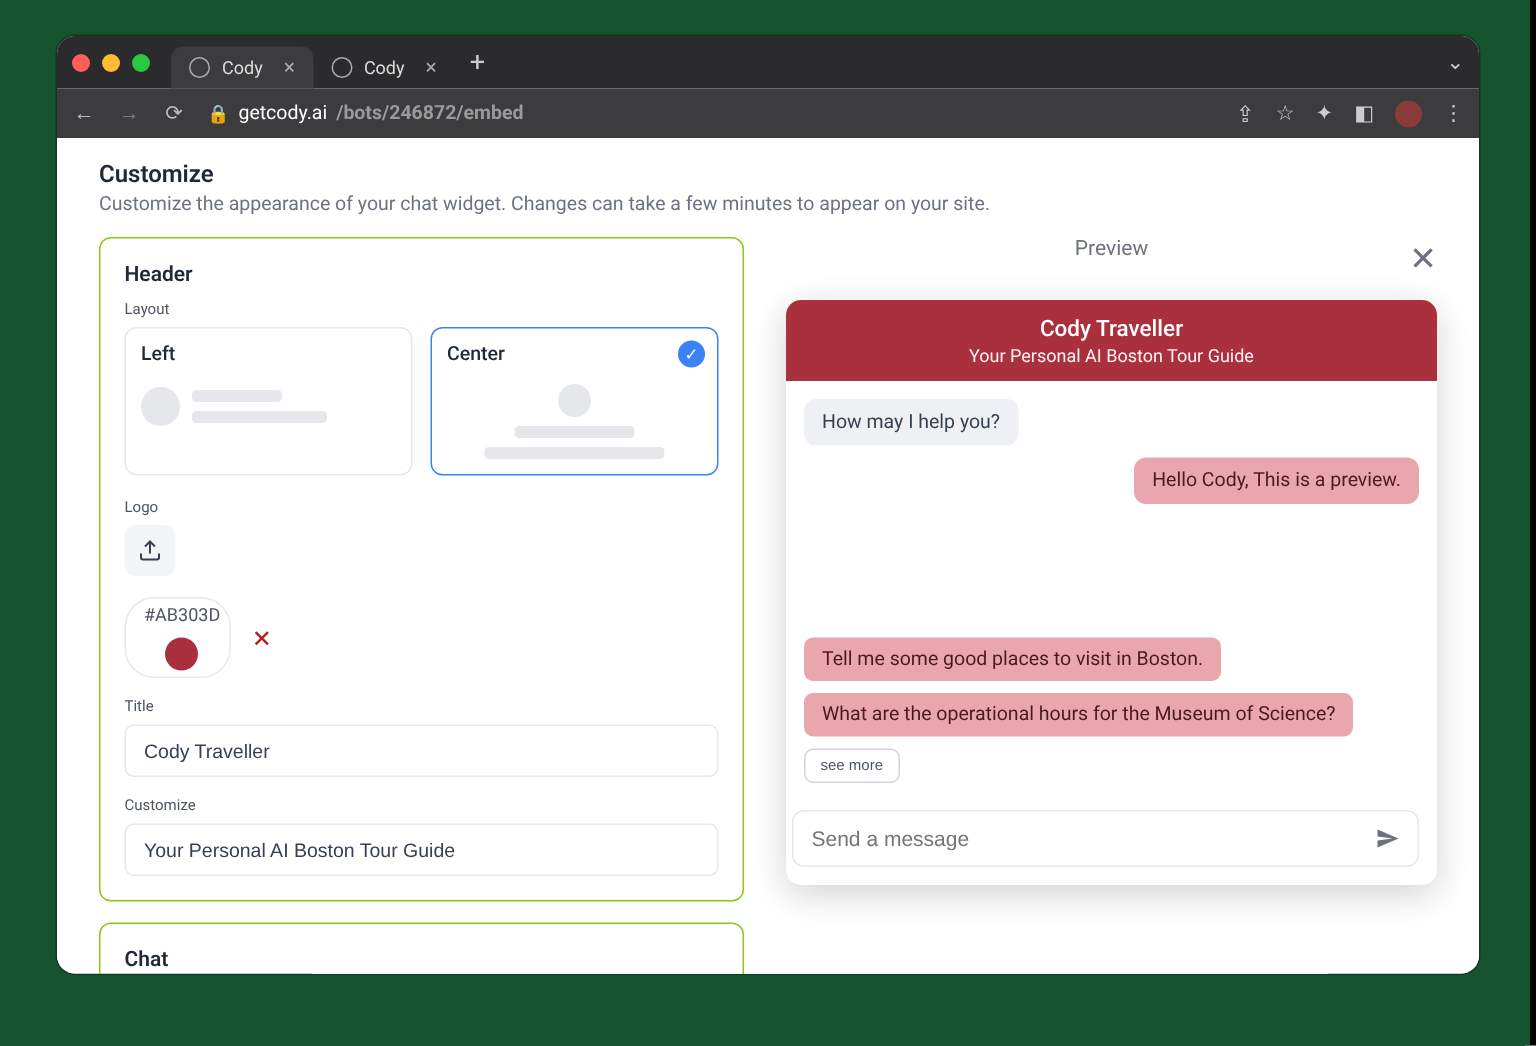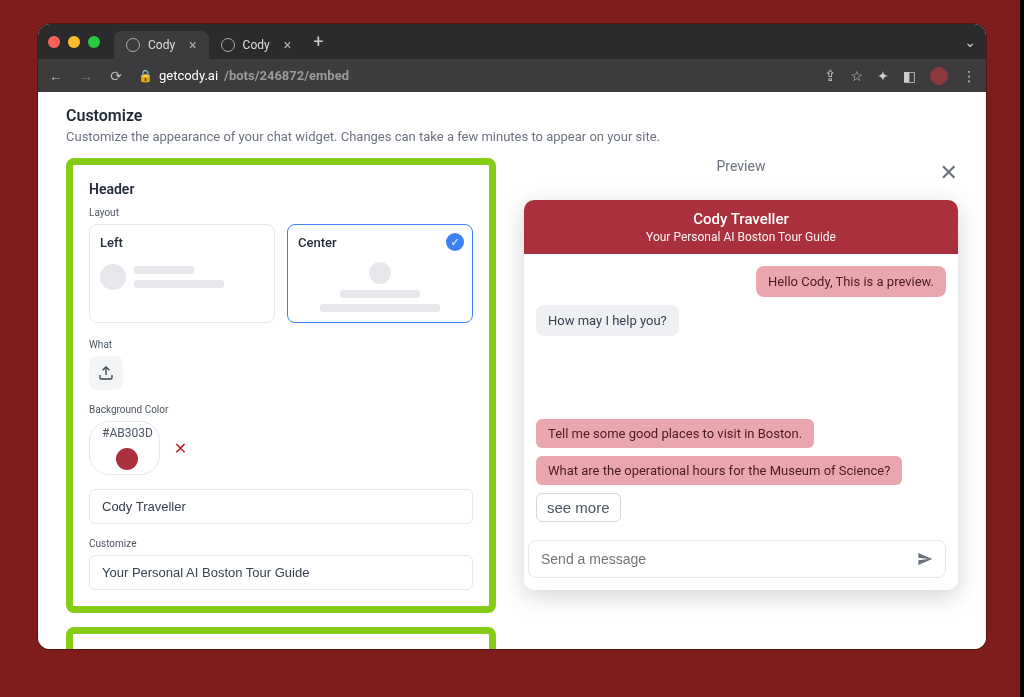--- a/index.html
+++ b/index.html
@@ -1,18 +1,18 @@
 <!DOCTYPE html>
 <html><head>
 <meta charset="utf-8">
 <style>
   * { box-sizing: border-box; margin: 0; padding: 0; }
   body { font-family: -apple-system, BlinkMacSystemFont, "Segoe UI", Roboto, sans-serif; background:#000; }
   .window {
-    width: 1020px; height: 697px; background:#7f1d1d; position:relative;
+    width: 1020px; height: 697px; background:#14532d; position:relative;
   }
   .browser {
     position:absolute; left:38px; top:24px; width:948px; height:625px;
     background:#fff; border-radius:12px; overflow:hidden; box-shadow:0 0 0 1px rgba(0,0,0,0.3);
   }
   
   .tabbar { height:35px; background:#2b2b2e; display:flex; align-items:center; padding:0 10px; }
   .traffic { display:flex; gap:8px; margin-right:14px; }
   .dot { width:12px; height:12px; border-radius:50%; }
   .dot.red{background:#ff5f57;} .dot.yellow{background:#febc2e;} .dot.green{background:#28c840;}
@@ -31,21 +31,21 @@
   .url .path { color:#9a9a9a;font-weight:bold; }
   .addrbar .right { display:flex; gap:14px; align-items:center; }
   .avatar-icon { width:18px; height:18px; border-radius:50%; background:#8b3a3a; display:inline-block;}
   
   .page { height:calc(100% - 68px); overflow:auto; background:#fff; padding:14px 28px 20px 28px; color:#1f2937;}
   .page h1 { font-size:16px; font-weight:600; margin-bottom:4px;}
   .page .sub { font-size:13px; color:#6b7280; margin-bottom:14px;}
   .cols { display:flex; gap:28px; }
   .left-col { width:430px; }
   .right-col { flex:1; position:relative; }
-  .card { border:7px solid #84cc16; border-radius:8px; padding:16px; margin-bottom:14px;}
+  .card { border:1px solid #84cc16; border-radius:8px; padding:16px; margin-bottom:14px;}
   .card h2 { font-size:14px; font-weight:600; margin-bottom:10px;}
   .label { font-size:10px; color:#4b5563; margin-bottom:6px; display:block;}
   .layouts { display:flex; gap:12px; margin-bottom:16px;}
   .layout-opt { flex:1; border:1px solid #e5e7eb; border-radius:8px; padding:10px; cursor:pointer; position:relative;}
   .layout-opt.selected { border:1.5px solid #3b82f6; }
   .layout-opt .name { font-size:13px; font-weight:500; margin-bottom:8px;}
   .check { position:absolute; top:8px; right:8px; width:18px; height:18px; border-radius:50%; background:#3b82f6; display:flex; align-items:center; justify-content:center; color:#fff; font-size:11px;}
   .skeleton-left { display:flex; gap:8px; align-items:center; padding:6px 0 2px 0;}
   .circ { width:26px; height:26px; border-radius:50%; background:#e5e7eb; }
   .lines { display:flex; flex-direction:column; gap:6px;}
@@ -68,21 +68,21 @@
   .chat-widget { background:#fff; border-radius:10px; box-shadow:0 6px 24px rgba(0,0,0,0.18); overflow:hidden;}
   .chat-header { background:#AB303D; color:#fff; text-align:center; padding:10px 8px;}
   .chat-header .t { font-size:15px; font-weight:500;}
   .chat-header .s { font-size:12px; opacity:0.95; margin-top:2px;}
   .chat-body { padding:12px; display:flex; flex-direction:column; min-height:280px;}
   .msg { font-size:13px; padding:8px 12px; border-radius:8px; margin-bottom:8px; max-width:85%;}
   .msg.bot { background:#eef0f3; color:#374151; align-self:flex-start;}
   .msg.user { background:#eaa6ad; color:#4a1a1f; align-self:flex-end;}
   .spacer { flex:1; }
   .suggestion { background:#eaa6ad; color:#4a1a1f; font-size:13px; padding:7px 12px; border-radius:6px; margin-bottom:8px; align-self:flex-start;}
-  .see-more { border:1px solid #d1d5db; background:#fff; color:#4b5563; font-size:15px; padding:5px 10px; border-radius:6px; align-self:flex-start; cursor:pointer;}
+  .see-more { border:1px solid #d1d5db; background:#fff; color:#4b5563; font-size:10px; padding:5px 10px; border-radius:6px; align-self:flex-start; cursor:pointer;}
   .composer { border:1px solid #e5e7eb; border-radius:8px; margin:6px 12px 12px 4px; display:flex; align-items:center; padding:10px 12px; color:#9ca3af;}
   .composer input { border:none; outline:none; flex:1; font-size:14px; color:#374151; background:transparent;}
   .composer .send { color:#6b7280; font-size:16px;}
   svg { display:block; }
 </style>
 </head>
 <body>
 
 <div class="window">
   <div class="browser">
@@ -152,38 +152,38 @@
                 <div class="check">✓</div>
                 <div class="name">Center</div>
                 <div class="skeleton-center">
                   <div class="circ"></div>
                   <div class="line c1"></div>
                   <div class="line c2"></div>
                 </div>
               </div>
             </div>
 
-            <span class="label">What</span>
+            <span class="label">Logo</span>
             <button class="upload-btn">
               <svg width="16" height="16" viewBox="0 0 24 24" fill="none" stroke="currentColor" stroke-width="2">
                   <path d="M21 15v4a2 2 0 0 1-2 2H5a2 2 0 0 1-2-2v-4"></path>
                   <polyline points="17 8 12 3 7 8"></polyline>
                   <line x1="12" y1="3" x2="12" y2="15"></line>
                 </svg>
             </button>
 
-            <span class="label">Background Color</span>
             <div class="color-row">
               <div class="color-chip">
                 <span>#AB303D</span>
                 <div class="swatch"></div>
               </div>
               <span class="remove-x">✕</span>
             </div>
 
+            <span class="label">Title</span>
             <input class="input" value="Cody Traveller" style="">
 
             <span class="label">Customize</span>
             <input class="input" style="margin-bottom: 0px;" value="Your Personal AI Boston Tour Guide">
           </div>
 
           <div class="card" style="padding-bottom:8px;">
             <h2>Chat</h2>
 
           </div>
@@ -194,22 +194,22 @@
             <span class="title">Preview</span>
             <span class="close">✕</span>
           </div>
 
           <div class="chat-widget">
             <div class="chat-header">
               <div class="t">Cody Traveller</div>
               <div class="s">Your Personal AI Boston Tour Guide</div>
             </div>
             <div class="chat-body">
+              <div class="msg bot">How may I help you?</div>
               <div class="msg user">Hello Cody, This is a preview.</div>
-              <div class="msg bot">How may I help you?</div>
               <div class="spacer"></div>
               <div class="suggestion">Tell me some good places to visit in Boston.</div>
               <div class="suggestion">What are the operational hours for the Museum of Science?</div>
               <button class="see-more">see more</button>
             </div>
             <div class="composer">
               <input placeholder="Send a message" style="">
               <span class="send">
                 <svg width="16" height="16" viewBox="0 0 24 24" fill="currentColor">
                     <path d="M2 21l21-9L2 3v7l15 2-15 2z"></path>

